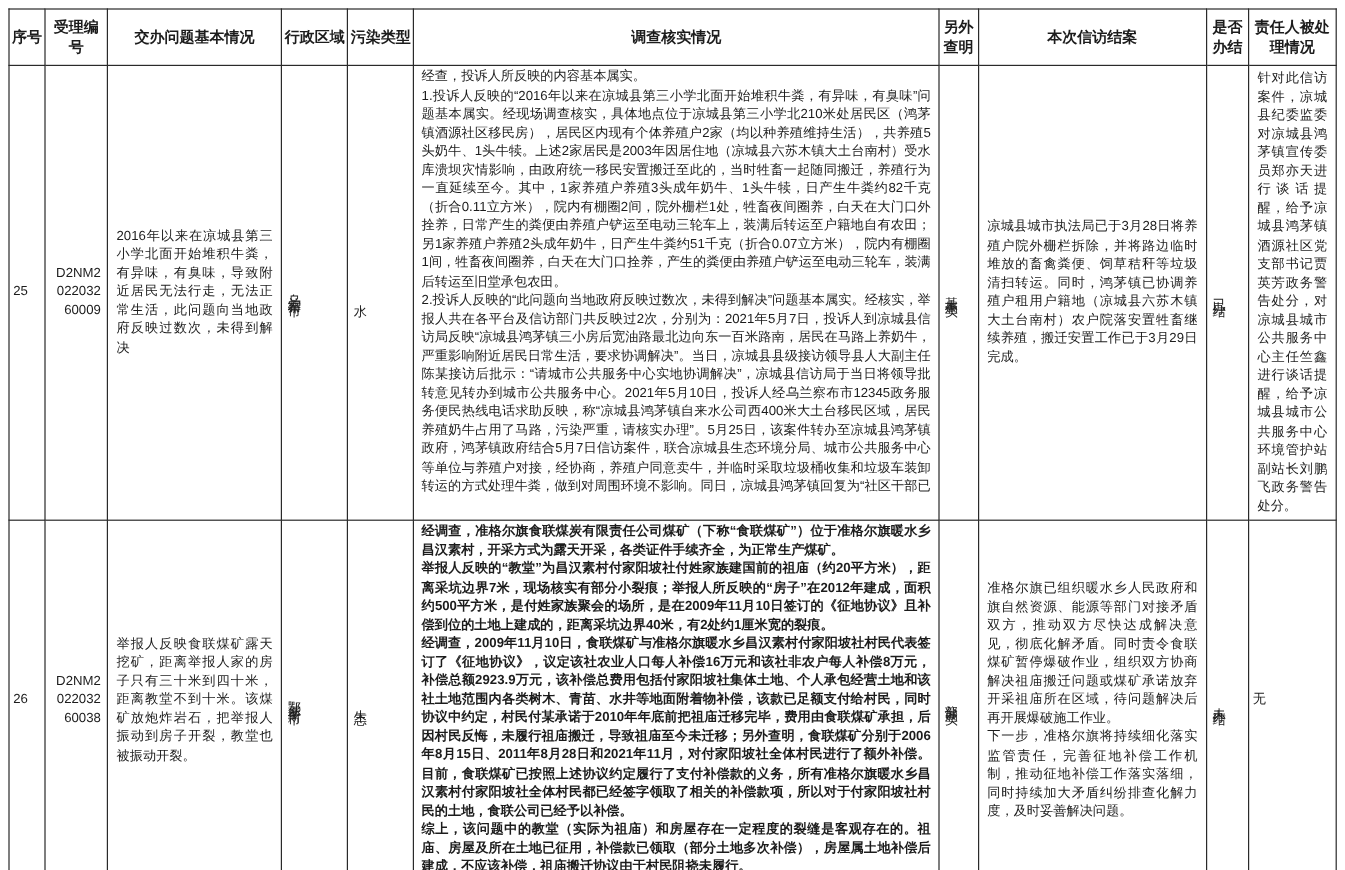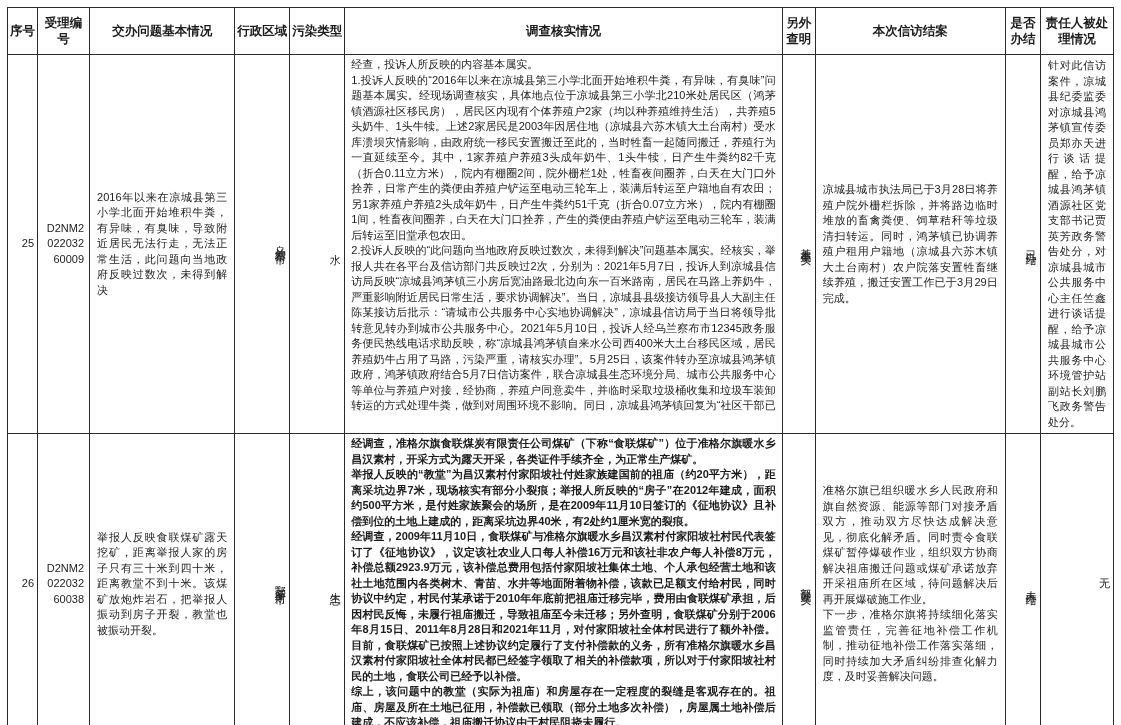--- a/index.html
+++ b/index.html
@@ -17,21 +17,21 @@
     font-size:11px;line-height:15.5px;
     vertical-align:middle;overflow:hidden;
     padding:1px 3px;box-sizing:border-box;
   }
   thead th{
     font-weight:bold;font-size:12.5px;line-height:16px;
     text-align:center;padding:2px 1px;height:47px;
   }
   tr.row-a{height:362px;}
   tr.row-b{height:301px;}
-  .c{text-align:right;}
+  .c{text-align:left;}
   .break{word-break:break-all;text-align:right;padding:1px 5px;}
   .just{text-align:justify;text-justify:inter-character;margin-top:20px;}
   .pad{padding:3px 7px;}
   .top{vertical-align:top;}
   .pre{white-space:pre-wrap;}
   .longtext{
     white-space:pre-wrap;text-align:justify;text-justify:inter-character;
     overflow:hidden;padding:1px 3px;
   }
   .h1{max-height:356px;}

